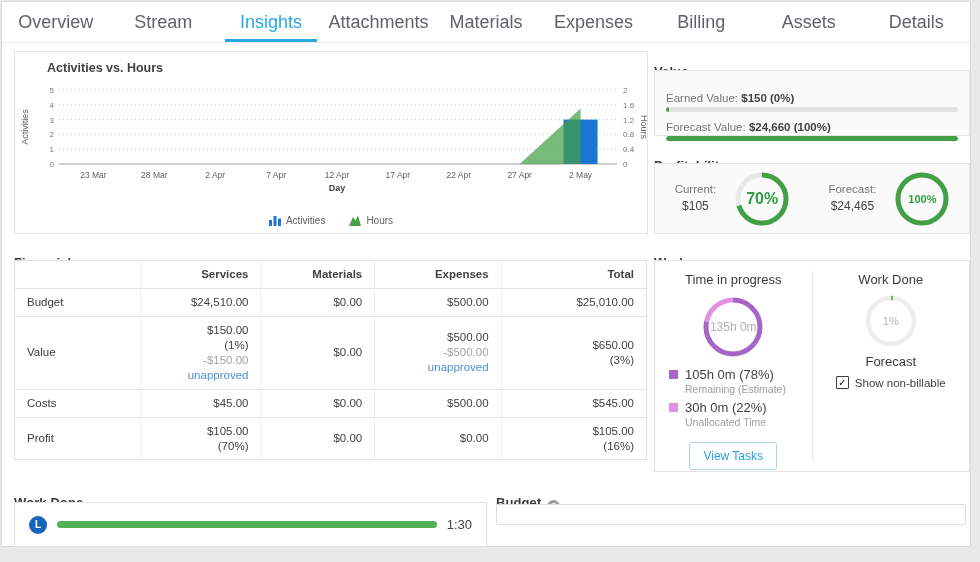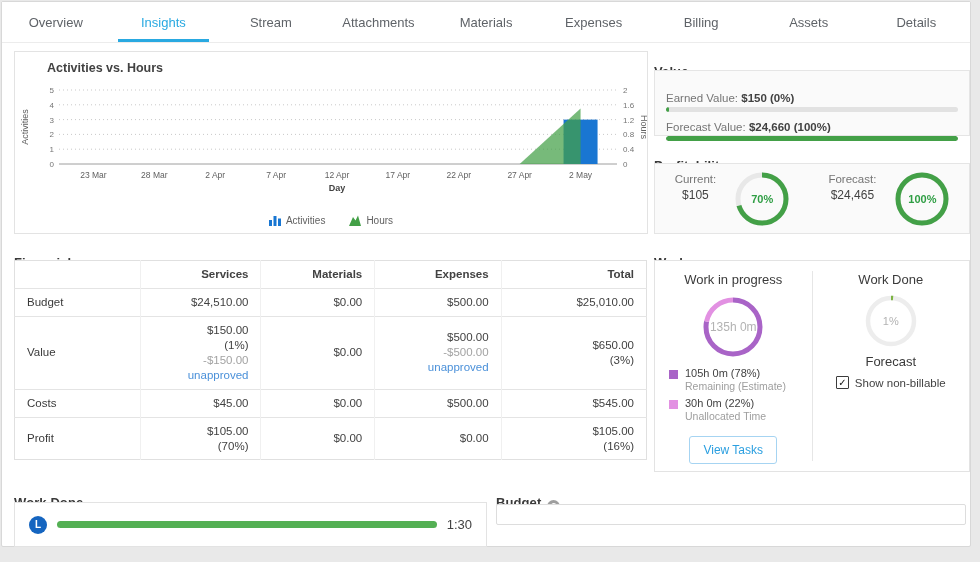--- a/index.html
+++ b/index.html
@@ -1,41 +1,41 @@
 <!DOCTYPE html>
 <html><head>
 <meta charset="utf-8">
 <style>
   html,body{margin:0;padding:0}
   body{width:980px;height:562px;background:#e9e9e9;font-family:"Liberation Sans","DejaVu Sans",sans-serif;position:relative;overflow:hidden;-webkit-font-smoothing:antialiased}
   .card{position:absolute;left:1px;top:1px;width:970px;height:546px;background:#fff;border:1px solid #d8d8d8;border-radius:2px;box-sizing:border-box}
   
   .tabs{position:absolute;top:0;left:0;right:0;height:40px;display:flex;border-bottom:1px solid #ececec;background:#fff}
-  .tab{flex:1;display:flex;align-items:center;justify-content:center;font-size:13px;color:#5f6368;cursor:pointer;position:relative;white-space:nowrap}
+  .tab{flex:1;display:flex;align-items:center;justify-content:center;font-size:18px;color:#5f6368;cursor:pointer;position:relative;white-space:nowrap}
   .tab.active{color:#29a9e1}
   .tab.active::after{content:"";position:absolute;left:8px;right:8px;bottom:0;height:3px;background:#29a9e1}
   
   .sec-h{position:absolute;font-size:13px;font-weight:700;color:#3a3a3a;letter-spacing:.1px}
   .panel{position:absolute;background:#fff;border:1px solid #e3e3e3;box-sizing:border-box}
   .gray{background:#fafafa;border:1px solid #e5e5e5}
   
   #chart-panel{left:12px;top:49px;width:634px;height:183px}
   .chart-title{position:absolute;left:32px;top:9px;font-size:12.5px;font-weight:700;color:#424242}
   #chart-svg{position:absolute;left:0;top:30px}
   .chart-legend{position:absolute;left:0;right:0;bottom:7px;display:flex;justify-content:center;align-items:center;gap:24px}
   .cl-item{display:flex;align-items:center;gap:5px;font-size:10px;color:#616161}
   
   #value-box{left:652px;top:68px;width:316px;height:66px;padding:21px 11px}
   .pv-label{font-size:11.5px;color:#757575;margin-bottom:3px}
   .pv-label b{color:#424242;font-weight:700}
   .pbar{height:5px;border-radius:3px;background:#e2e2e2;overflow:hidden;margin-bottom:9px}
   .pbar .fill{height:100%;border-radius:3px}
   
   #prof-box{left:652px;top:161px;width:316px;height:71px;display:flex;align-items:center;justify-content:space-around}
-  .pgroup{display:flex;gap:19px}
+  .pgroup{display:flex;align-items:center;gap:19px}
   .plabels{text-align:center;font-size:11.5px;color:#757575;line-height:1.35}
   .plabels .amt{color:#424242;font-size:12px}
   
   .ring{position:relative;flex:none}
   .ring svg{display:block}
   .ring .center{position:absolute;inset:0;display:flex;align-items:center;justify-content:center}
   
   #fin-table{position:absolute;left:12px;top:258px;width:633px;border-collapse:collapse;background:#fff;table-layout:fixed;border:1px solid #e0e0e0}
   #fin-table th,#fin-table td{padding:6px 12px;font-size:11.5px;color:#424242;line-height:1.3;box-sizing:border-box}
   #fin-table th{font-weight:700;text-align:right}
@@ -43,43 +43,43 @@
   #fin-table td+td,#fin-table th+th{border-left:1px solid #f0f0f0}
   #fin-table td.lbl{text-align:left;color:#3a3a3a}
   .muted{color:#a3a3a3}
   .link{color:#4a90d9;cursor:pointer}
   
   #work-box{left:652px;top:258px;width:316px;height:212px;display:flex}
   .wcol{flex:1;display:flex;flex-direction:column;align-items:center;padding-top:11px;min-width:0}
   .wdiv{width:1px;background:#e6e6e6;margin:10px 0}
   .wtitle{font-size:13px;color:#3a3a3a}
   .wleg{align-self:flex-start;margin:9px 0 0 14px}
-  .wleg-row{display:flex;align-items:flex-end;gap:7px;font-size:11px;color:#424242}
+  .wleg-row{display:flex;align-items:center;gap:7px;font-size:13px;color:#424242}
   .wleg .sub{color:#9e9e9e;font-size:10.5px;margin:1px 0 5px 16px}
   .swatch{width:9px;height:9px;flex:none}
   .view-tasks{margin-top:9px;background:#fff;border:1px solid #a6d4f2;color:#2b9fe0;font-size:12px;padding:6px 13px;border-radius:3px;cursor:pointer;font-family:inherit}
   .cbrow{display:flex;align-items:center;gap:6px;font-size:11.5px;color:#424242;margin-top:7px}
   .cb{width:11px;height:11px;border:1.5px solid #3c3c3c;border-radius:1px;display:flex;align-items:center;justify-content:center;font-size:10px;color:#111;line-height:1;cursor:pointer}
   
   #wd-box{left:12px;top:500px;width:473px;height:45px;display:flex;align-items:center;padding:0 14px;gap:10px}
   .avatar{width:18px;height:18px;border-radius:50%;background:#1565c0;color:#fff;font-size:10px;font-weight:700;display:flex;align-items:center;justify-content:center;flex:none}
   .wd-bar{flex:1;height:7px;border-radius:4px}
   .wd-time{font-size:13px;color:#424242;flex:none}
   .help{width:13px;height:13px;border-radius:50%;background:#9e9e9e;color:#fff;font-size:9px;font-weight:700;display:inline-flex;align-items:center;justify-content:center;margin-left:6px;vertical-align:-2px;cursor:pointer}
   #budget-input{position:absolute;left:494px;top:502px;width:470px;height:21px;border:1px solid #ddd;border-radius:2px;box-sizing:border-box;background:#fff;font-family:inherit;font-size:11.5px;padding:0 8px;color:#424242}
 </style>
 </head>
 <body>
 
 <div class="card">
 
   <nav class="tabs" id="tabs">
       <div class="tab">Overview</div>
+      <div class="tab">Stream</div>
       <div class="tab active">Insights</div>
-      <div class="tab">Stream</div>
       <div class="tab">Attachments</div>
       <div class="tab">Materials</div>
       <div class="tab">Expenses</div>
       <div class="tab">Billing</div>
       <div class="tab">Assets</div>
       <div class="tab">Details</div>
     </nav>
 
   <section class="panel" id="chart-panel">
     <div class="chart-title">Activities vs. Hours</div>
@@ -149,21 +149,21 @@
 
   <h4 class="sec-h" style="left:652px;top:139px">Profitability</h4>
   <div class="panel gray" id="prof-box">
     <div class="pgroup">
       <div class="plabels"><span>Current:</span><br><span class="amt">$105</span></div>
       <div class="ring">
           <svg width="54" height="54" viewBox="0 0 54 54">
             <circle cx="27" cy="27" r="24" fill="none" stroke="#e8e8e8" stroke-width="5"></circle>
             <circle cx="27" cy="27" r="24" fill="none" stroke="#43a047" stroke-width="5" stroke-dasharray="105.55751316061705 150.79644737231007" stroke-dashoffset="0" transform="rotate(-90 27 27)"></circle>
           </svg>
-          <span class="center" style="font-size: 11px; color: rgb(47, 158, 68); font-weight: 700;">70%</span>
+          <span class="center" style="font-size: 16px; color: rgb(47, 158, 68); font-weight: 700;">70%</span>
         </div>
     </div>
     <div class="pgroup">
       <div class="plabels"><span>Forecast:</span><br><span class="amt">$24,465</span></div>
       <div class="ring">
           <svg width="54" height="54" viewBox="0 0 54 54">
             <circle cx="27" cy="27" r="24" fill="none" stroke="#e8e8e8" stroke-width="5"></circle>
             <circle cx="27" cy="27" r="24" fill="none" stroke="#43a047" stroke-width="5" stroke-dasharray="150.79644737231007 150.79644737231007" stroke-dashoffset="0" transform="rotate(-90 27 27)"></circle>
           </svg>
           <span class="center" style="font-size: 11px; color: rgb(47, 158, 68); font-weight: 700;">100%</span>
@@ -250,21 +250,21 @@
             <div>$105.00</div>
             <div>(16%)</div>
           </td>
         </tr>
       </tbody>
   </table>
 
   <h4 class="sec-h" style="left:652px;top:236px">Work</h4>
   <div class="panel" id="work-box">
     <div class="wcol">
-      <div class="wtitle">Work in progress</div>
+      <div class="wtitle">Time in progress</div>
       <div class="ring" style="margin-top:9px">
           <svg width="62" height="62" viewBox="0 0 62 62">
             <circle cx="31" cy="31" r="27" fill="none" stroke="#a964c7" stroke-width="5" stroke-dasharray="132.32388256920208 169.64600329384882" stroke-dashoffset="0" transform="rotate(-90 31 31)"></circle>
             <circle cx="31" cy="31" r="27" fill="none" stroke="#e291e2" stroke-width="5" stroke-dasharray="37.32212072464674 169.64600329384882" stroke-dashoffset="-132.32388256920208" transform="rotate(-90 31 31)"></circle>
           </svg>
           <span class="center" style="font-size: 12px; color: rgb(179, 179, 179);">135h 0m</span>
         </div>
       <div class="wleg" id="wip-legend">
           <div class="wleg-row">
             <span class="swatch" style="background: rgb(169, 100, 199);"></span>

